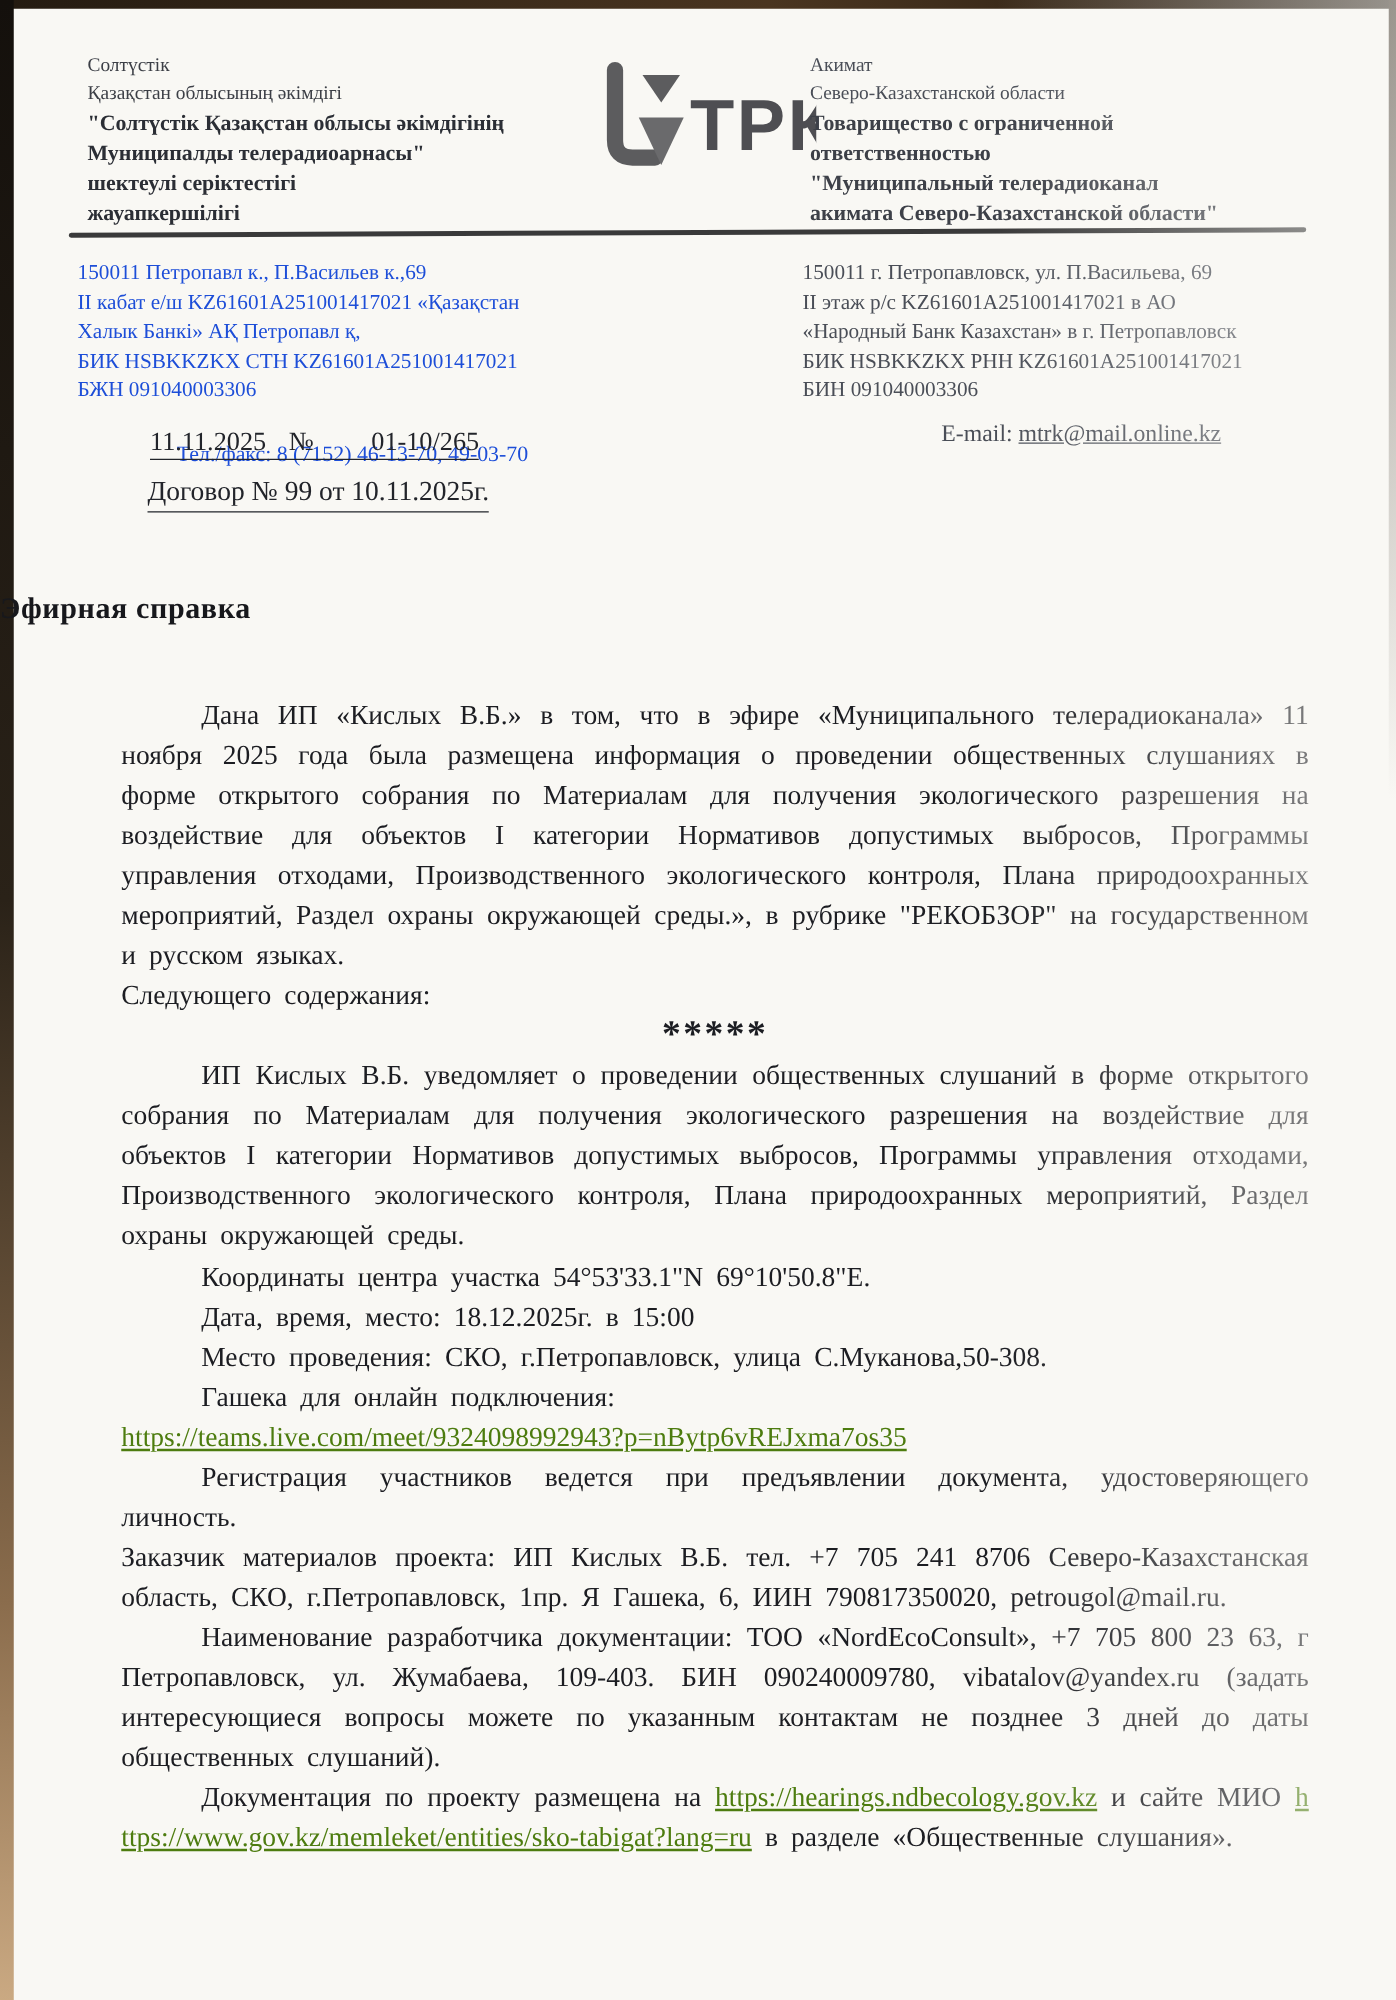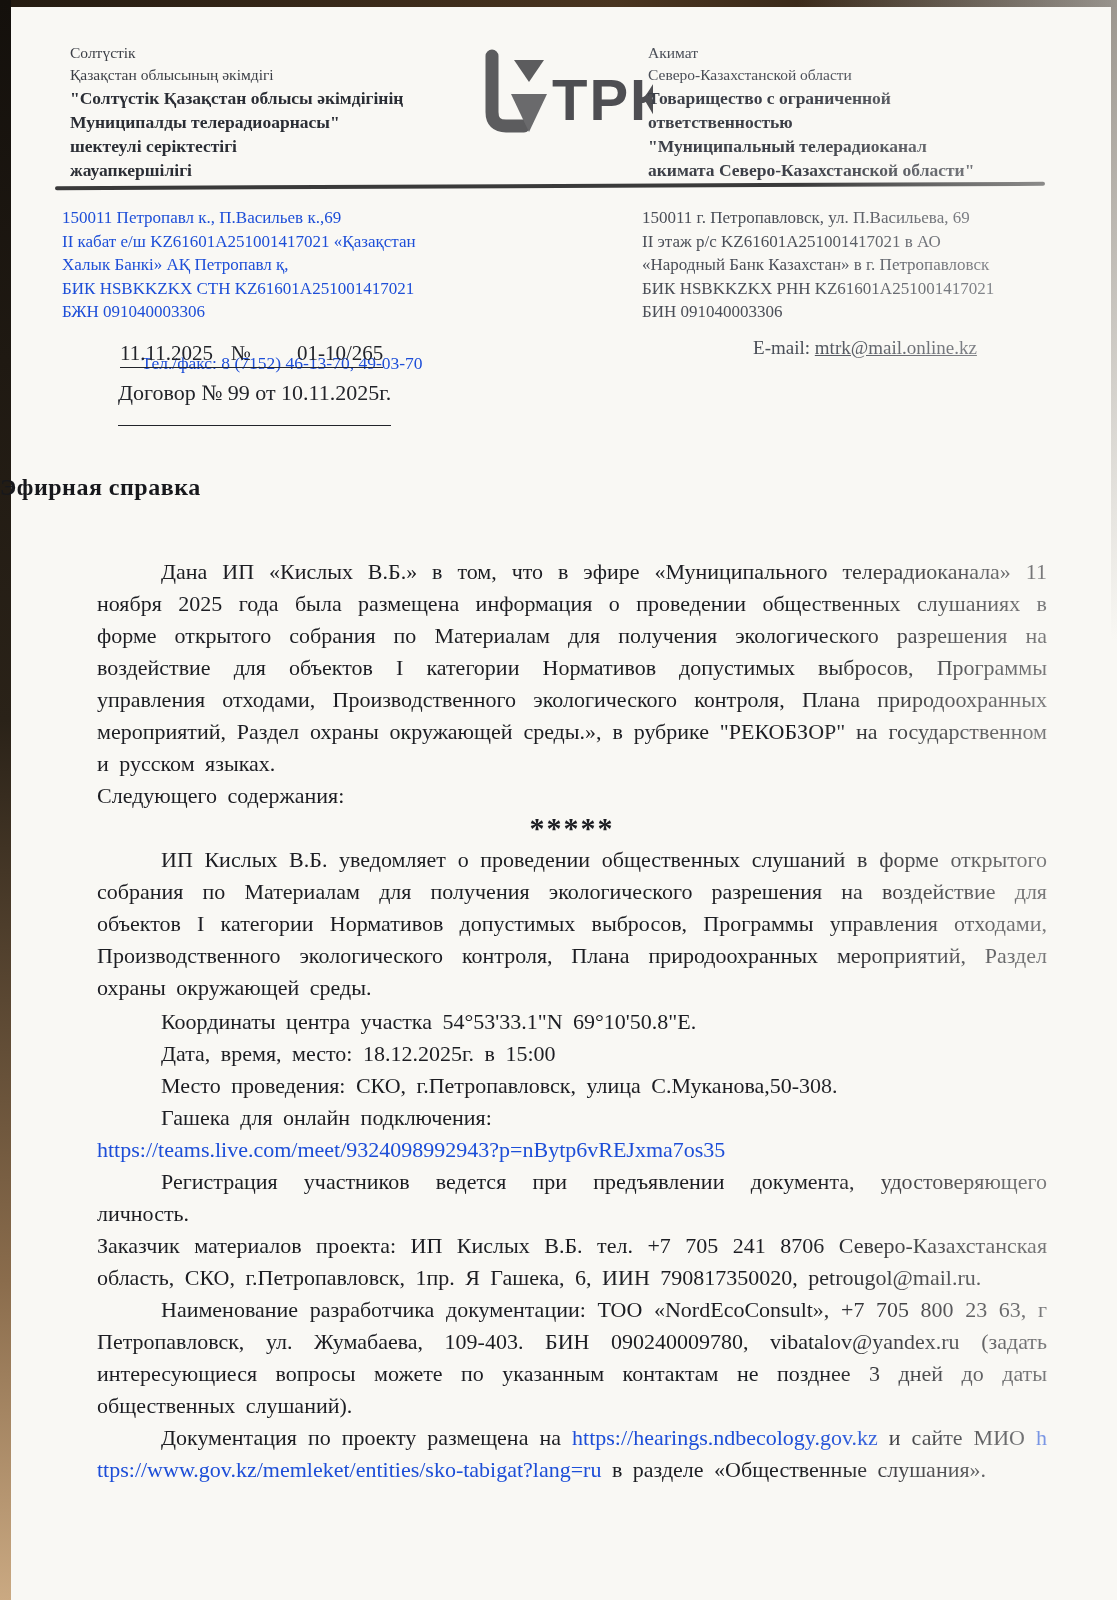--- a/index.html
+++ b/index.html
@@ -34,33 +34,33 @@
   .req-left{left:62px;top:206px;width:440px;}
   .req-right{left:642px;top:206px;width:446px;color:#4a4e57;}
   .phone{margin-top:28px;font-size:17.5px;}
   .email-line{margin-top:12px;font-size:19px;}
   .email-link{text-decoration:underline;color:#4a4e57;cursor:pointer;}
   .refline{position:absolute;left:120px;top:341px;font-size:21px;color:#22242a;}
   .refline .u{border-bottom:1.5px solid #22242a;padding-bottom:2px;}
   .refline .gap1{display:inline-block;width:18px;}
   .refline .gap2{display:inline-block;width:46px;}
   .contract{position:absolute;left:118px;top:380px;font-size:22px;color:#22242a;}
-  .contract .u{border-bottom:1.5px solid #22242a;padding-bottom:20px;}
+  .contract .u{border-bottom:1.5px solid #22242a;padding-bottom:4px;}
   
   .doc-title{position:absolute;left:0;top:474px;width:1069px;text-align:left;
     font-weight:bold;font-size:24px;letter-spacing:.5px;color:#17181c;}
   
   .body-col{position:absolute;left:97px;top:556px;width:950px;
     font-size:22px;line-height:32px;text-align:justify;word-spacing:5px;color:#1c1d22;}
   .body-col p{margin:0;text-indent:64px;}
   .body-col p.ni{text-indent:0;}
   .stars{text-align:center;font-weight:bold;font-size:30px;letter-spacing:2px;
     margin:20px 0 26px 0;text-indent:0 !important;}
   .line{display:block;text-indent:64px;text-align:left;}
-  .a{color:#1d4ed8;cursor:pointer;word-break:break-all;}
+  .a{color:#4d7c0f;text-decoration:underline;cursor:pointer;word-break:break-all;}
   .mt{margin-top:2px;}
 </style>
 </head>
 <body>
 
 <div class="page">
 
   <div class="edge-top"></div>
   <div class="edge-left"></div>
   <div class="edge-right"></div>

